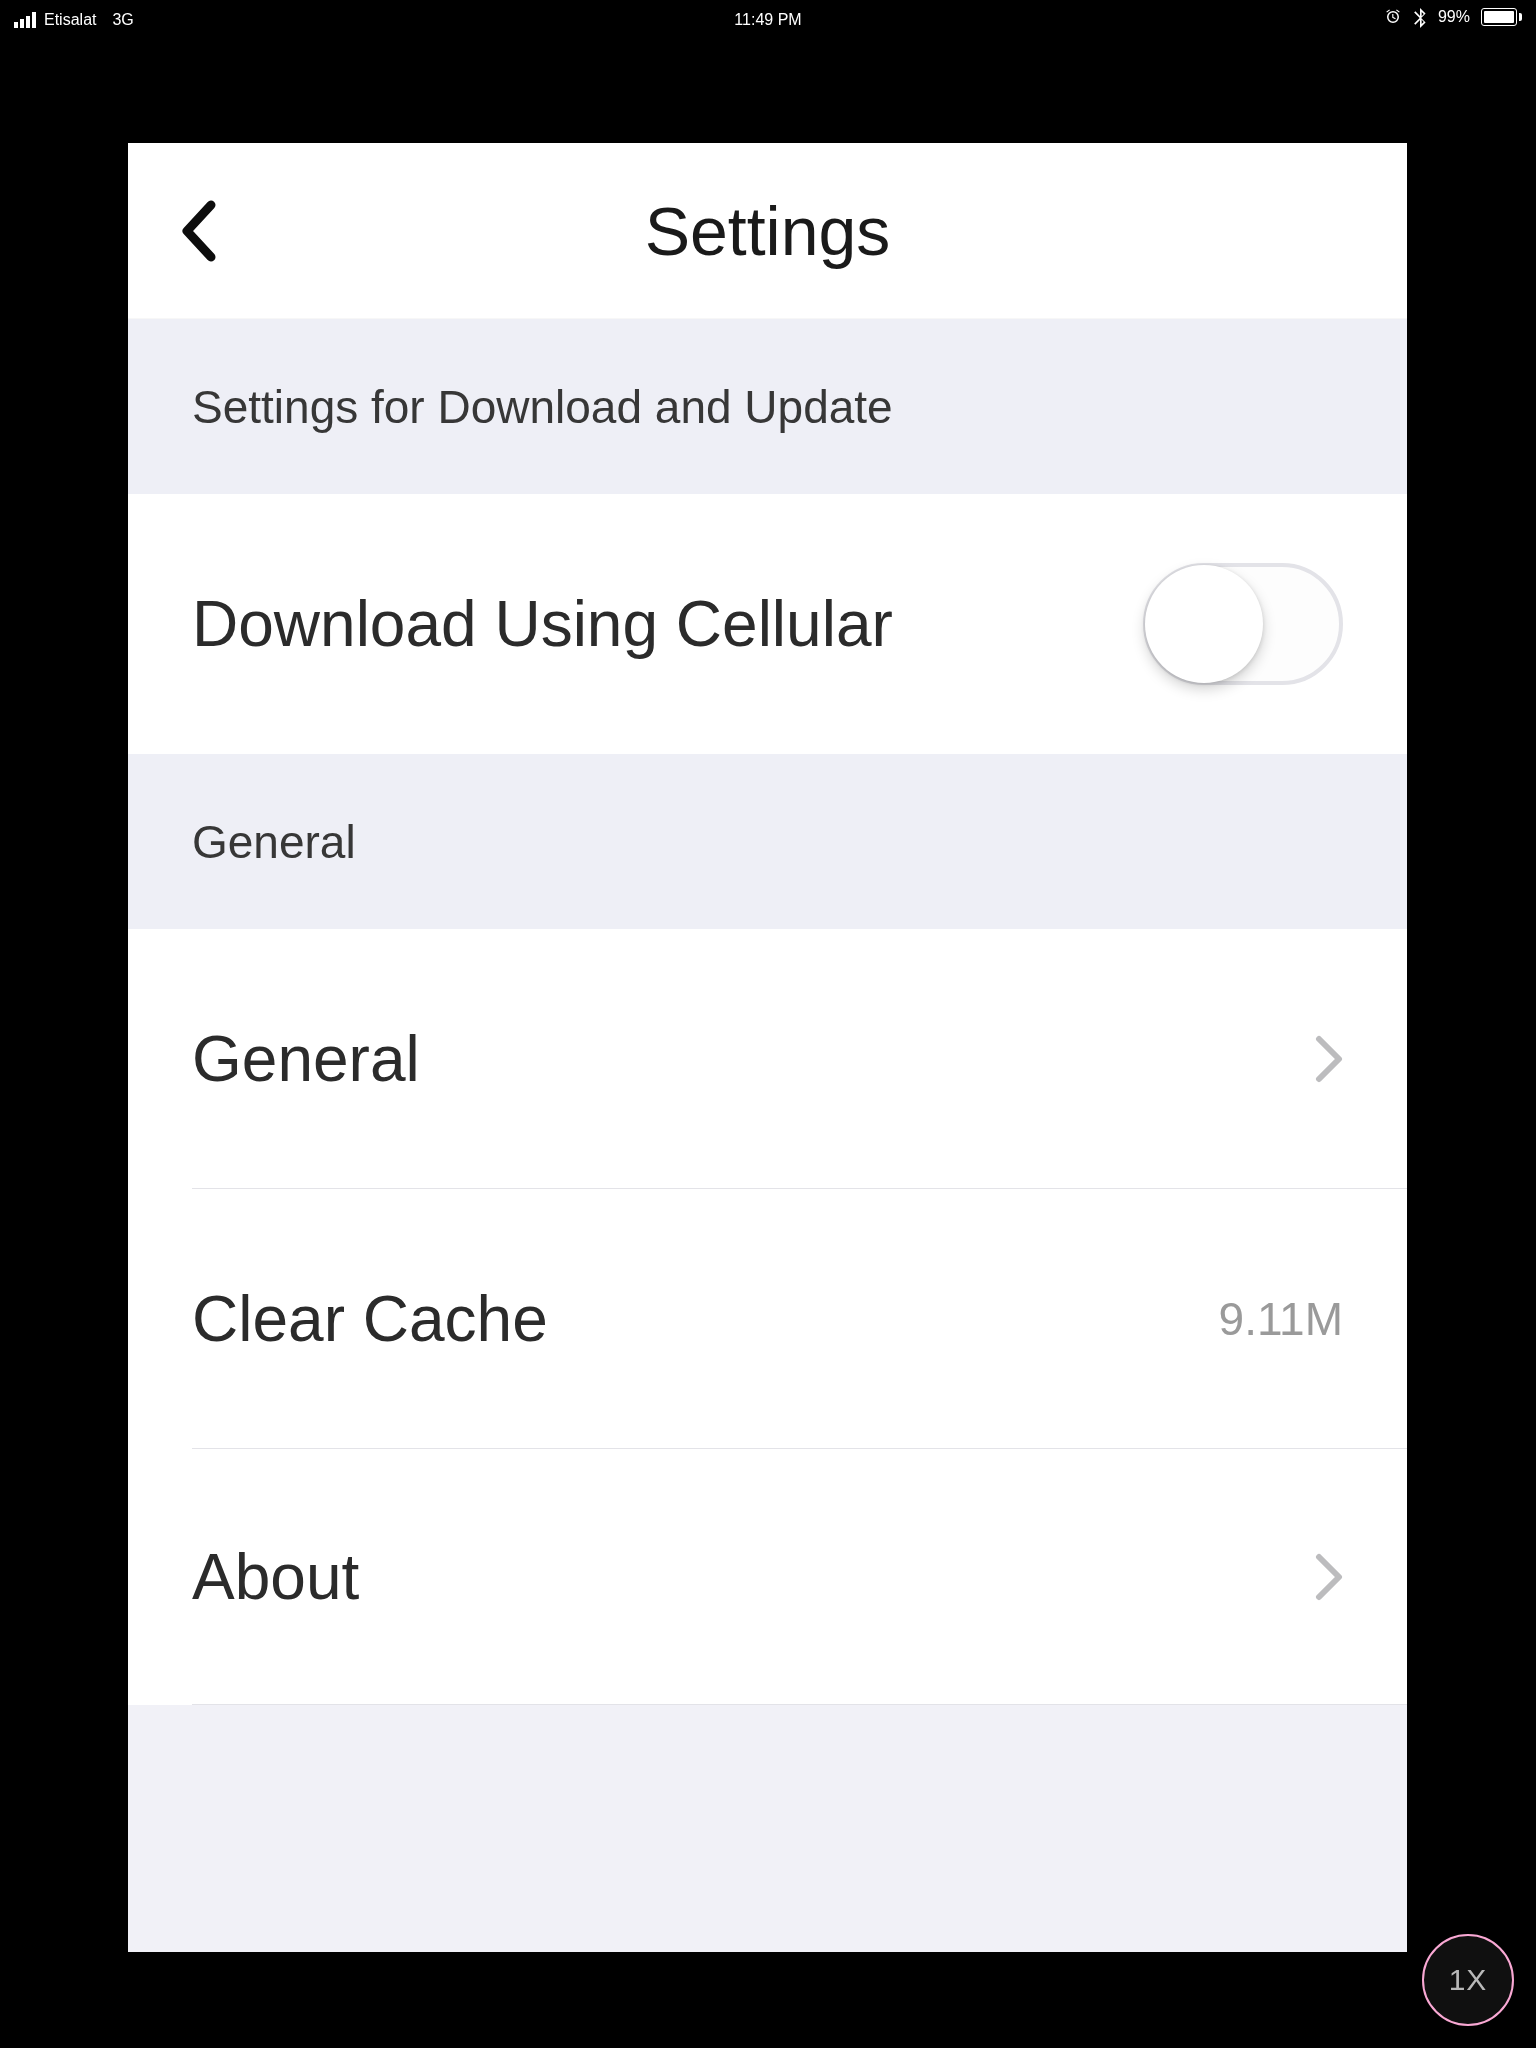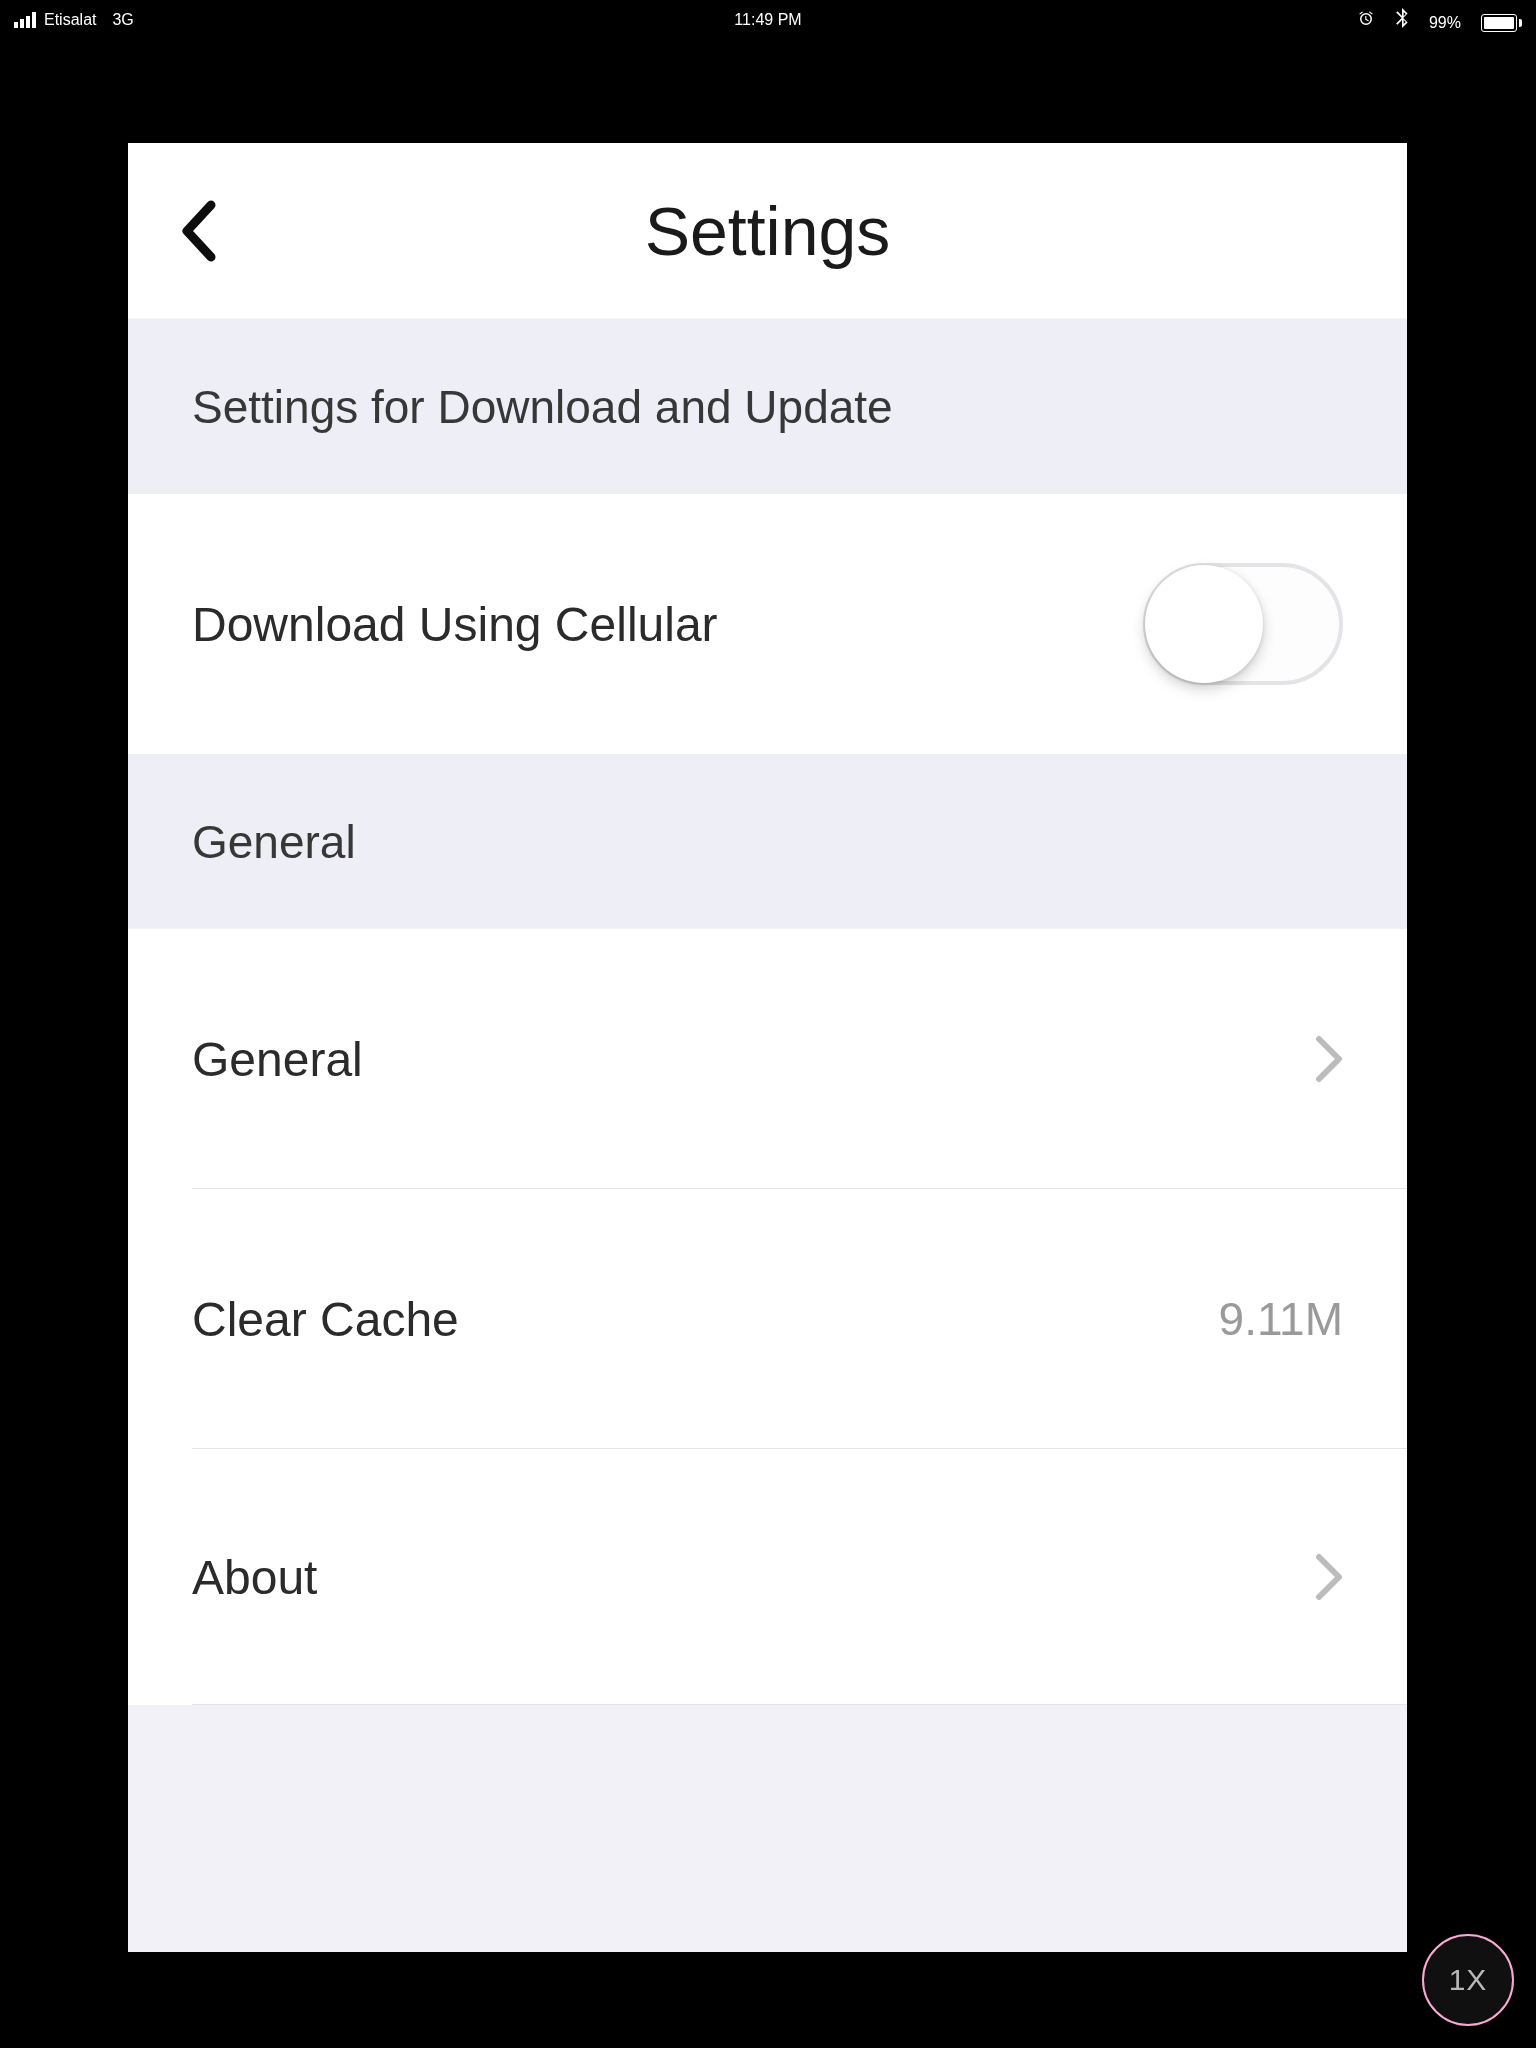--- a/index.html
+++ b/index.html
@@ -47,22 +47,22 @@
     .signal-bars span:nth-child(3){height:12px;}
     .signal-bars span:nth-child(4){height:16px;}
     .status-center {
       position: absolute;
       left: 50%;
       transform: translateX(-50%);
       font-weight: 500;
     }
     .status-right {
       display: flex;
-      align-items: flex-end;
-      gap: 20px;
+      align-items: flex-start;
+      gap: 11px;
     }
     .battery {
       display: flex;
       align-items: center;
       gap: 2px;
     }
     .battery-body {
       width: 36px;
       height: 18px;
       border: 1.5px solid #fff;
@@ -132,21 +132,21 @@
     .row {
       background: #fff;
       display: flex;
       align-items: center;
       justify-content: space-between;
       padding: 0 64px;
       height: 260px;
       position: relative;
     }
     .row-label {
-      font-size: 48px;
+      font-size: 64px;
       color: #2b2b2b;
       font-weight: 400;
     }
     .row-value {
       font-size: 46px;
       color: #9a9a9a;
       font-weight: 400;
     }
     .divider {
       position: absolute;

